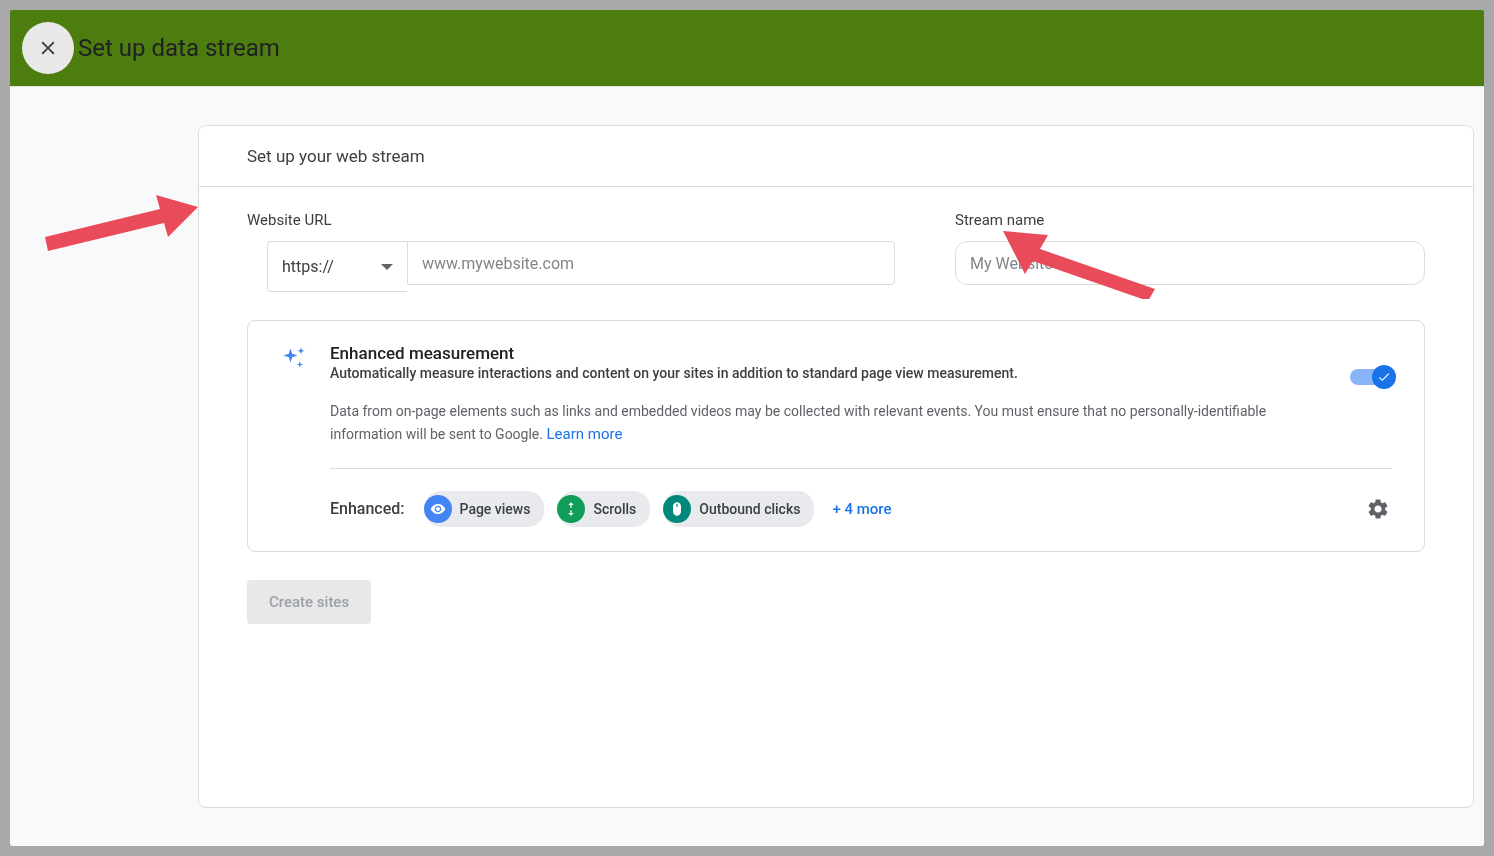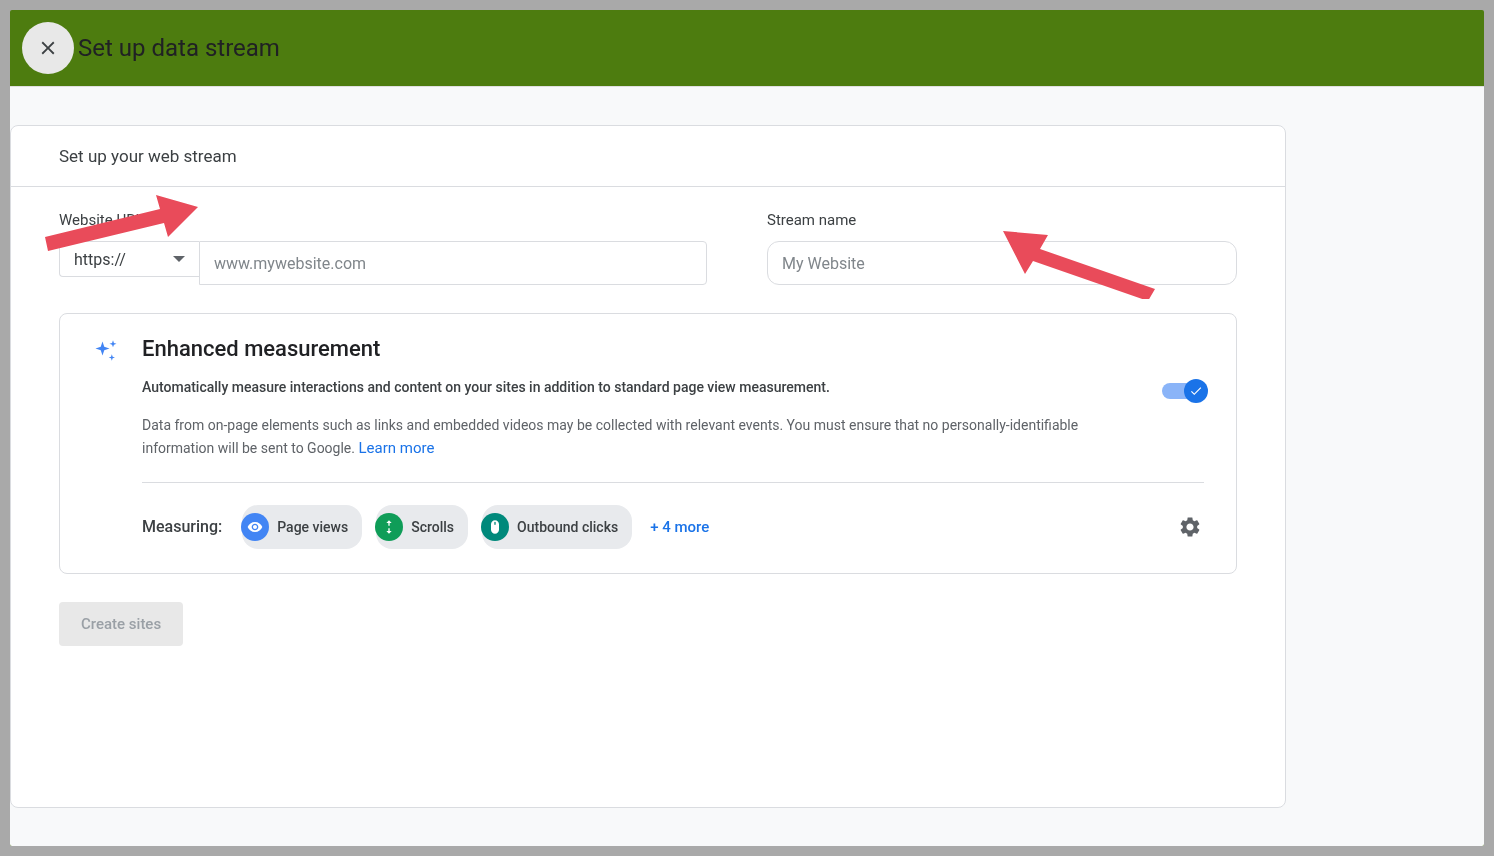--- a/index.html
+++ b/index.html
@@ -39,23 +39,23 @@
   }
   .close-btn svg { width: 22px; height: 22px; }
   .modal-title {
     font-size: 24px;
     color: #202124;
     font-weight: 400;
   }
   .modal-body {
     flex: 1;
     background: #f8f9fa;
-    padding: 38px 0;
-    display: flex;
-    justify-content: flex-start;
+    padding: 38px 10px;
+    display: flex;
+    justify-content: flex-end;
     position: relative;
   }
   .card {
     width: 1276px;
     background: #fff;
     border: 1px solid #dadce0;
     border-radius: 8px;
   }
   .card-header {
     padding: 20px 48px;
@@ -71,33 +71,34 @@
   .field-group { display: flex; flex-direction: column; }
   .field-label {
     font-size: 15px;
     color: #3c4043;
     margin-bottom: 12px;
   }
   .url-group { flex: 0 0 648px; }
   .name-group { flex: 1; }
   .input-combo { display: flex; }
   .protocol-select {
-    height: 36px;
+    height: 51px;
     width: 140px;
     border: 1px solid #dadce0;
     border-right: none;
     border-radius: 4px 0 0 4px;
     background: #fff;
     display: flex;
     align-items: center;
     justify-content: space-between;
     padding: 0 14px;
     font-size: 16px;
     color: #3c4043;
     cursor: pointer;
+    margin-left: 20px;
   }
   .protocol-select svg { width: 12px; height: 12px; fill: #5f6368; }
   .url-input, .name-input {
     height: 44px;
     border: 1px solid #dadce0;
     padding: 0 14px;
     font-size: 16px;
     color: #3c4043;
     outline: none;
     background: #fff;
@@ -111,24 +112,24 @@
     border: 1px solid #dadce0;
     border-radius: 8px;
     padding: 22px 32px 24px 32px;
     display: flex;
     gap: 22px;
   }
   .sparkle-wrap { flex-shrink: 0; padding-top: 2px; }
   .sparkle { width: 28px; height: 28px; }
   .enhanced-content { flex: 1; }
   .enhanced-title {
-    font-size: 22px;
+    font-size: 17px;
     font-weight: 500;
     color: #202124;
-    margin-bottom: 18px;
+    margin-bottom: 2px;
   }
   .enhanced-row1 {
     display: flex;
     align-items: flex-start;
     gap: 24px;
   }
   .enhanced-text { flex: 1; }
   .enhanced-sub1 {
     font-size: 14px;
     font-weight: 500;
@@ -176,21 +177,21 @@
     font-weight: 500;
     color: #3c4043;
     margin-right: 6px;
   }
   .chip {
     display: flex;
     align-items: center;
     background: #e8eaed;
     border-radius: 16px;
     padding-right: 14px;
-    height: 44px;
+    height: 36px;
     gap: 8px;
   }
   .chip-icon {
     width: 28px;
     height: 28px;
     border-radius: 50%;
     display: flex;
     align-items: center;
     justify-content: center;
     flex-shrink: 0;
@@ -302,21 +303,21 @@
                   <svg viewBox="0 0 24 24">
                       <path d="M9 16.17L4.83 12l-1.42 1.41L9 19 21 7l-1.41-1.41z" fill="#fff"></path>
                     </svg>
                 </div>
               </div>
             </div>
 
             <div class="divider"></div>
 
             <div class="measuring-row">
-              <span class="measuring-label">Measuring:</span>
+              <span class="measuring-label">Enhanced:</span>
 
               <div class="chip">
                 <div class="chip-icon blue">
                   <svg viewBox="0 0 24 24">
                       <path d="M12 4.5C7 4.5 2.73 7.61 1 12c1.73 4.39 6 7.5 11 7.5s9.27-3.11 11-7.5c-1.73-4.39-6-7.5-11-7.5zM12 17c-2.76 0-5-2.24-5-5s2.24-5 5-5 5 2.24 5 5-2.24 5-5 5zm0-8c-1.66 0-3 1.34-3 3s1.34 3 3 3 3-1.34 3-3-1.34-3-3-3z" fill="#fff"></path>
                     </svg>
                 </div>
                 <span class="chip-label">Page views</span>
               </div>
 

